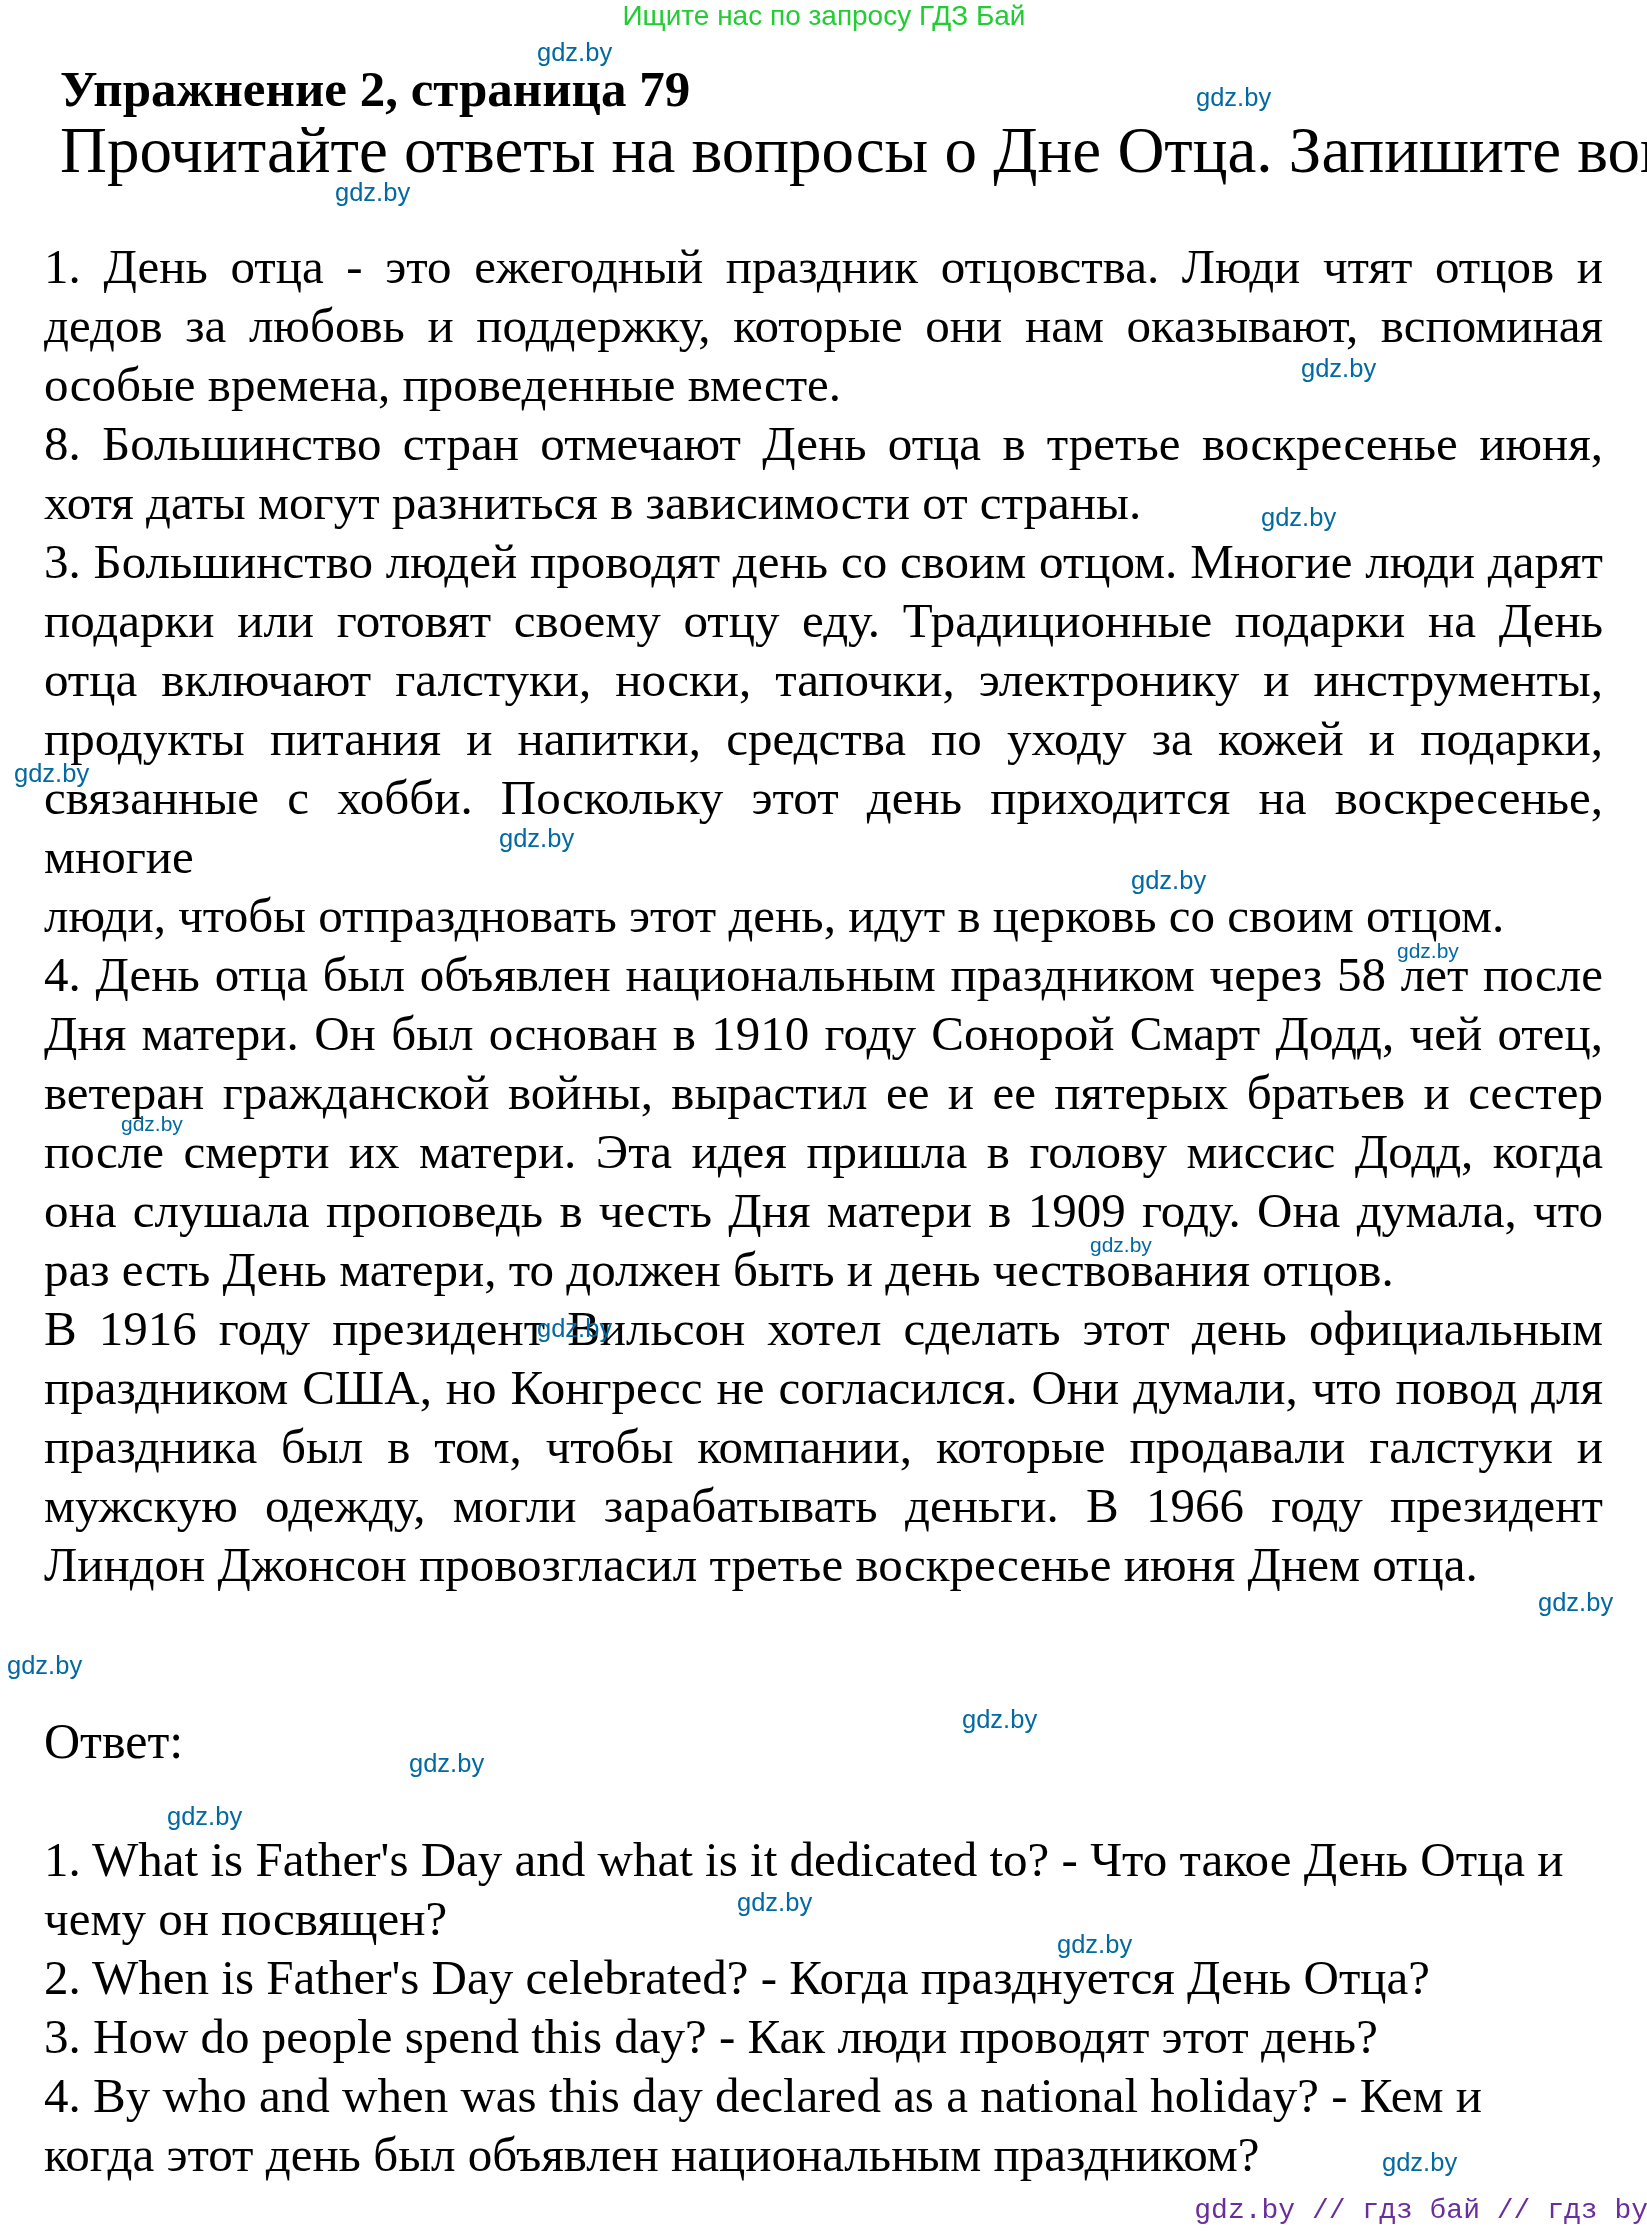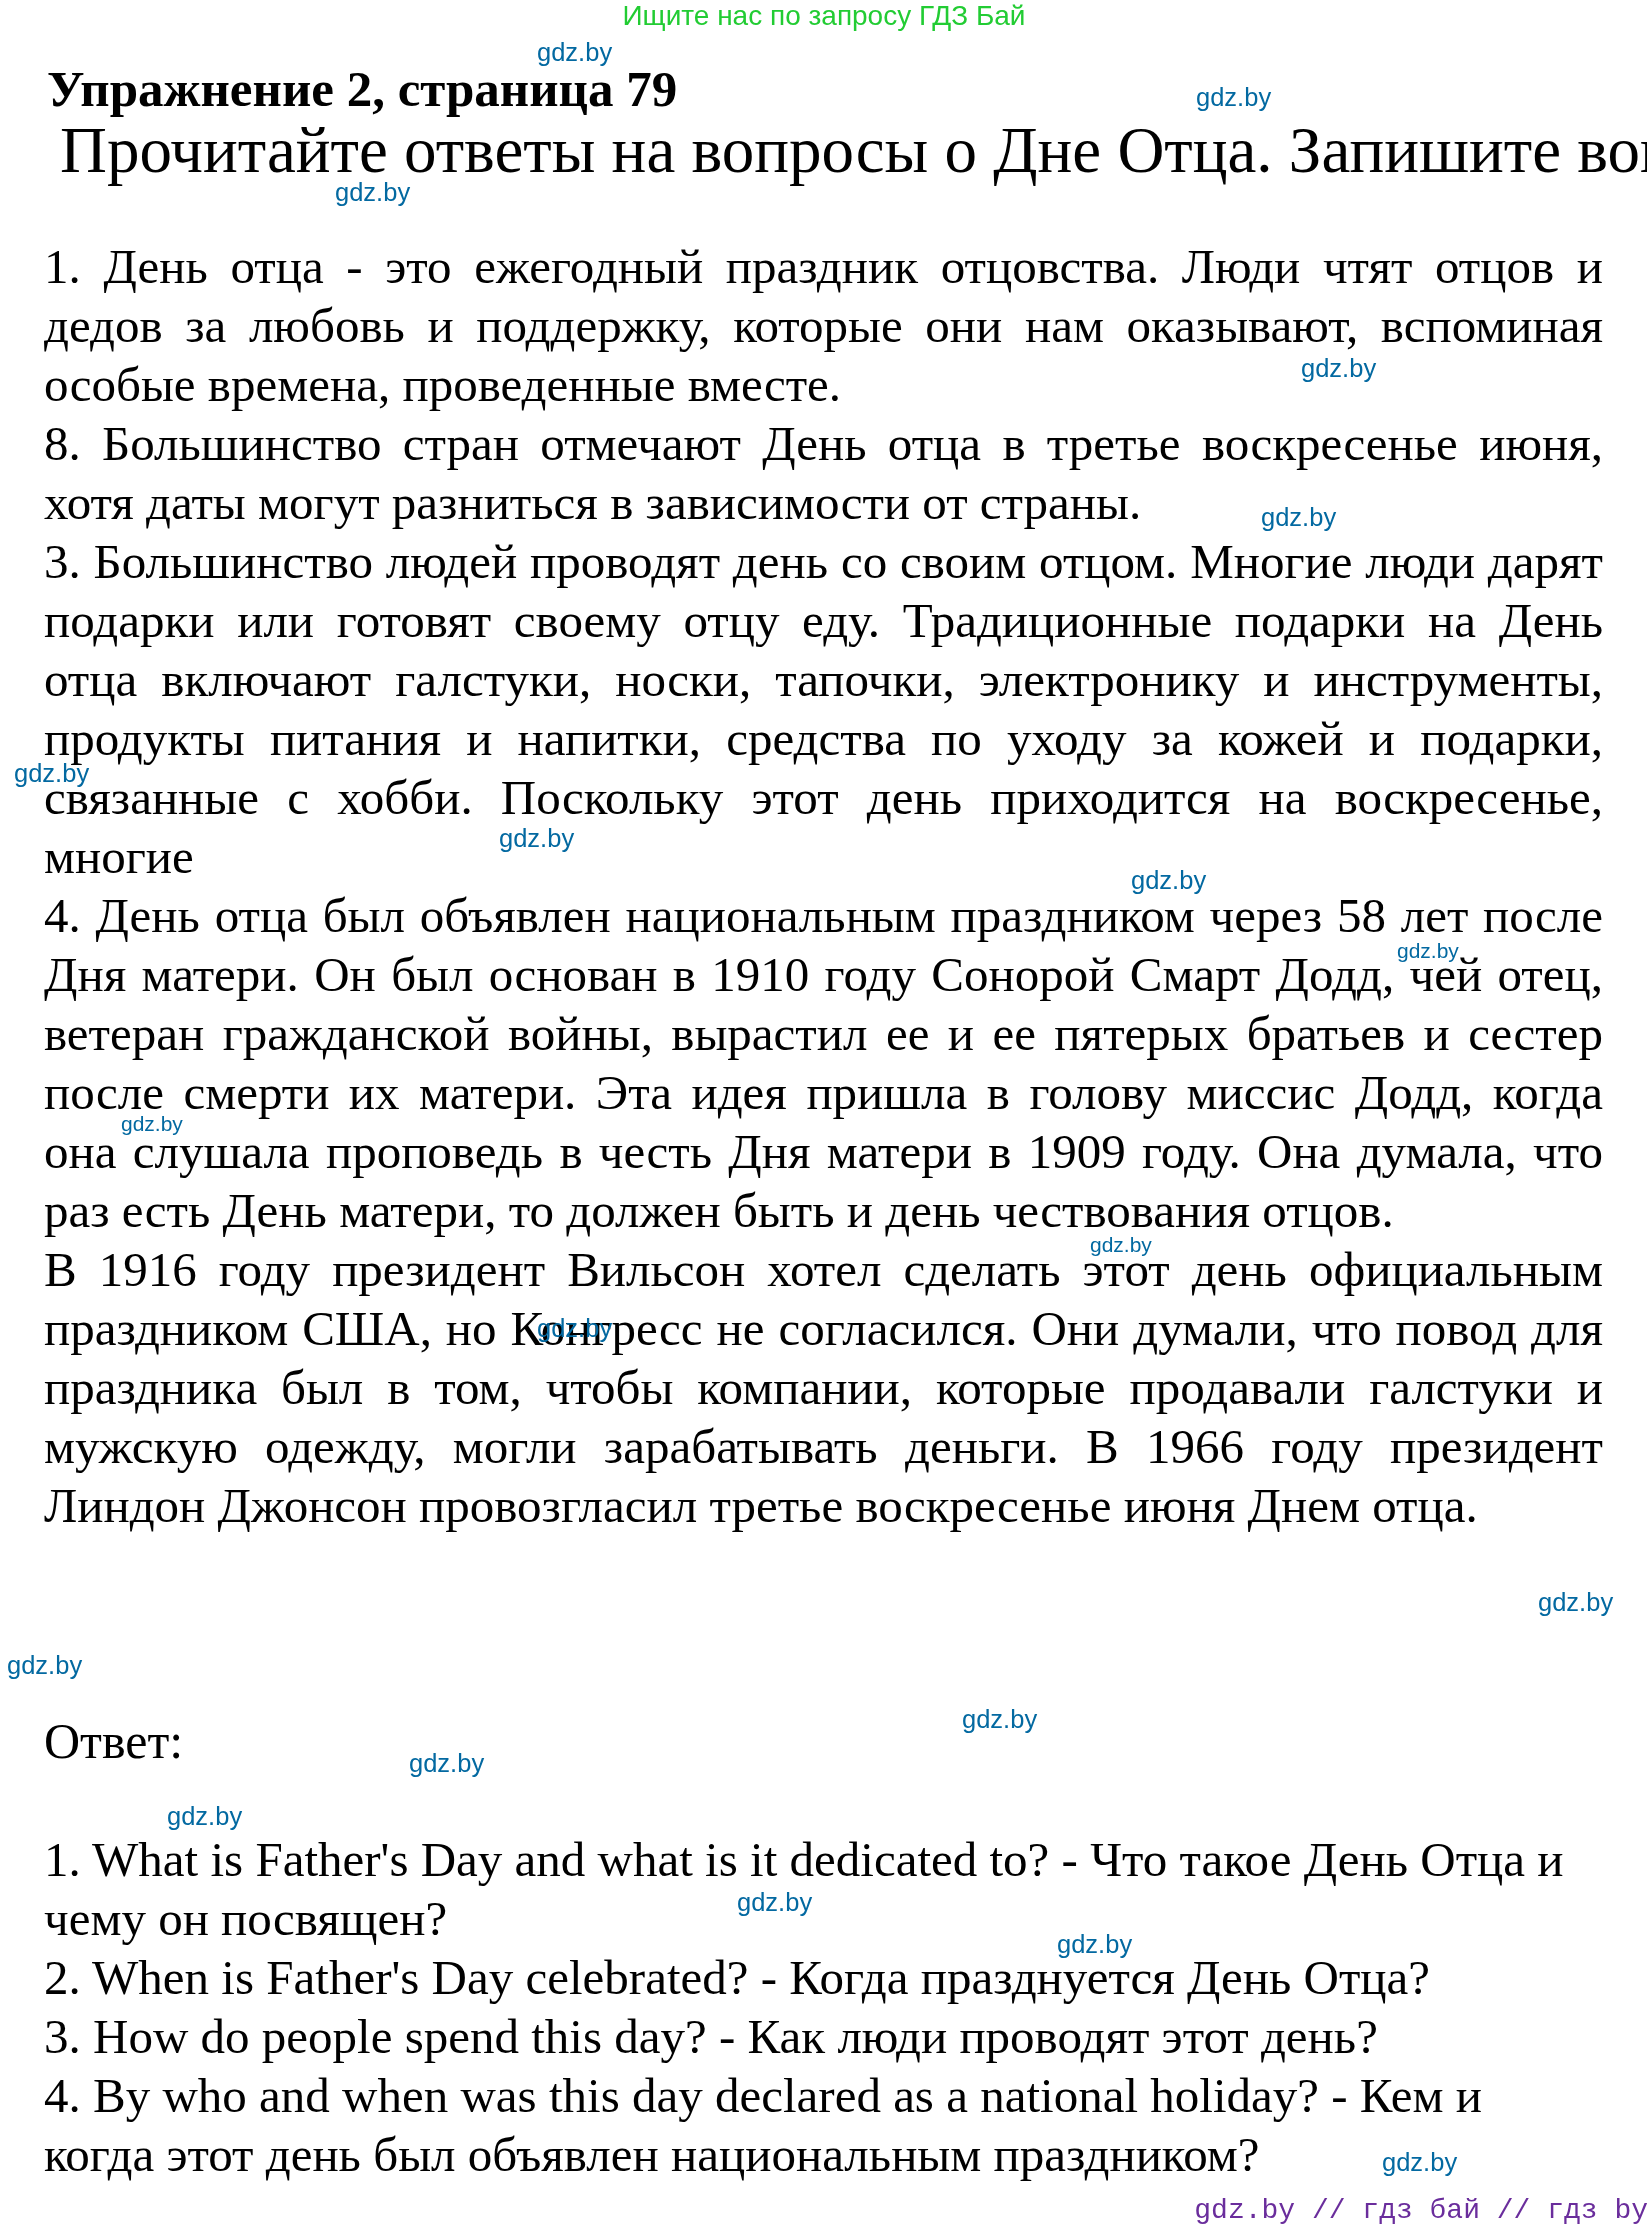--- a/index.html
+++ b/index.html
@@ -12,21 +12,21 @@
     font-family: "Liberation Sans", "DejaVu Sans", sans-serif;
     font-size: 28px; line-height: 32px; color: #22cc33;
   }
   .footer {
     position: absolute; top: 2195px; left: 0; width: 1648px; text-align: right;
     font-family: Liberation Mono, monospace;
     font-size: 28px; line-height: 32px; color: #6a2d9c;
   }
   .content { position: absolute; left: 44px; width: 1559px; top: 0; }
   .title {
-    position: absolute; top: 60px; left: 3px; font-weight: bold;
+    position: absolute; top: 60px; left: 16px; font-weight: bold;
     font-size: 51px; line-height: 58px; white-space: nowrap;
   }
   .subtitle {
     position: absolute; top: 121px; left: 16px; font-size: 65px; line-height: 58px; white-space: nowrap;
   }
   .body-text {
     position: absolute; top: 237px; left: 0; width: 1559px;
     font-size: 49px; line-height: 59px; text-align: justify;
   }
   .body-text p { margin: 0; }
@@ -47,20 +47,21 @@
 <div class="banner">Ищите нас по запросу ГДЗ Бай</div>
 
 <div class="content">
   <div class="title">Упражнение 2, страница 79</div>
   <div class="subtitle">Прочитайте ответы на вопросы о Дне Отца. Запишите вопросы.</div>
 
   <div class="body-text">
     <p>1. День отца - это ежегодный праздник отцовства. Люди чтят отцов и дедов за любовь и поддержку, которые они нам оказывают, вспоминая особые времена, проведенные вместе.</p>
     <p>8.  Большинство стран отмечают День отца в третье воскресенье июня, хотя даты могут разниться в зависимости от страны.</p>
     <p style="text-align-last:left;">3. Большинство людей проводят день со своим отцом. Многие люди дарят подарки или готовят своему отцу еду. Традиционные подарки на День отца включают галстуки, носки, тапочки, электронику и инструменты, продукты питания и напитки, средства по уходу за кожей и подарки, связанные с хобби. Поскольку этот день приходится на воскресенье, многие</p>
+    <p>люди, чтобы отпраздновать этот день, идут в церковь со своим отцом.</p>
     <p>4. День отца был объявлен национальным праздником через 58 лет после Дня матери. Он был основан в 1910 году Сонорой Смарт Додд, чей отец, ветеран гражданской войны, вырастил ее и ее пятерых братьев и сестер после смерти их матери. Эта идея пришла в голову миссис Додд, когда она слушала проповедь в честь Дня матери в 1909 году. Она думала, что раз есть День матери, то должен быть и день чествования отцов.</p>
     <p>В 1916 году президент Вильсон хотел сделать этот день официальным праздником США, но Конгресс не согласился. Они думали, что повод для праздника был в том, чтобы компании, которые продавали галстуки и мужскую одежду, могли зарабатывать деньги. В 1966 году президент Линдон Джонсон провозгласил третье воскресенье июня Днем отца.</p>
   </div>
 
   <div class="answer-label">Ответ:</div>
 
   <div class="answers">
     <p>1. What is Father's Day and what is it dedicated to? - Что такое День Отца и чему он посвящен?</p>
     <p>2. When is Father's Day celebrated? - Когда празднуется День Отца?</p>
     <p>3. How do people spend this day? - Как люди проводят этот день?</p>

